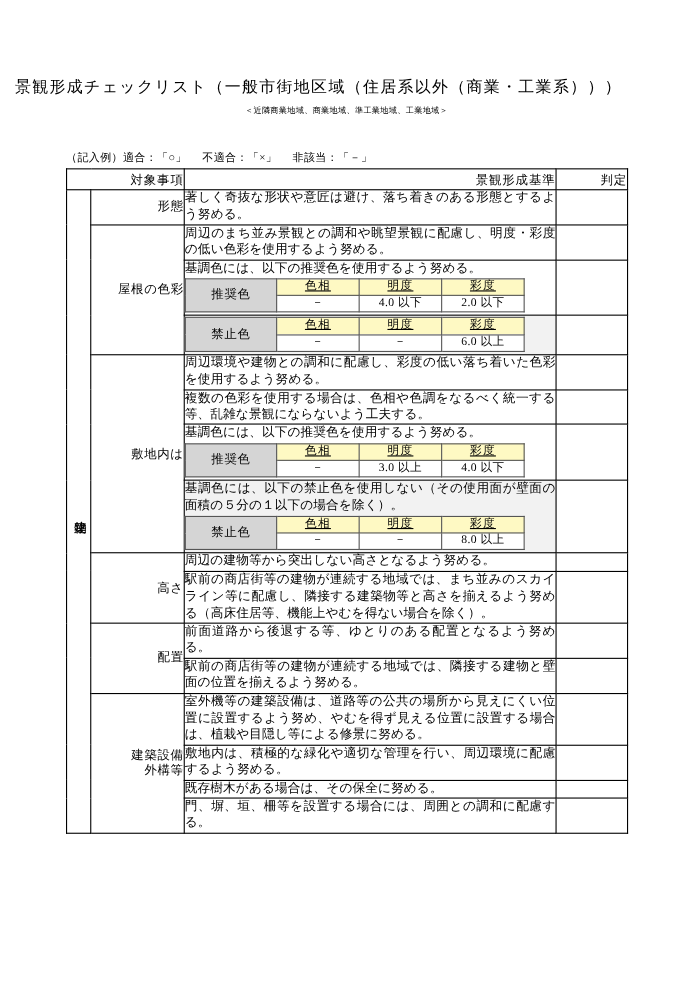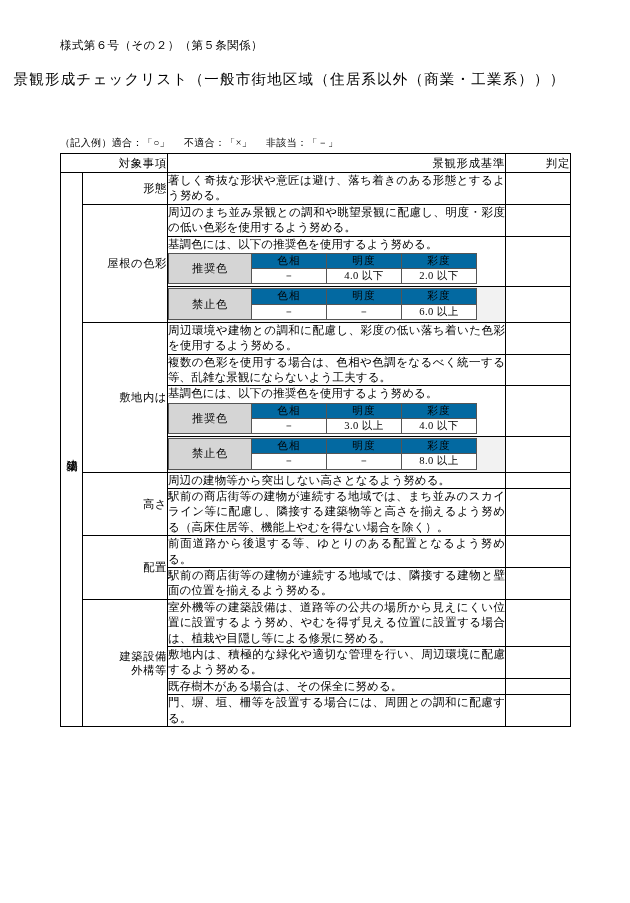--- a/index.html
+++ b/index.html
@@ -150,36 +150,37 @@
     letter-spacing: 0.4px;
     padding: 0;
   }
   table.color td.label {
     background: #d5d5d5;
     width: 82px;
     font-size: 11.2px;
     letter-spacing: 0.8px;
   }
   table.color td.chead {
-    background: #0369a1;
+    background: #fef9c3;
     width: 74px;
     letter-spacing: 1.2px;
+    text-decoration: underline;
   }
   table.color td.cval {
     background: #ffffff;
     width: 74px;
   }
 </style>
 </head>
 <body>
 
 <div class="page">
 
-  <div class="form-no">様式第６号（その２）（第５条関係）</div>
   <div class="doc-title">景観形成チェックリスト（一般市街地区域（住居系以外（商業・工業系）））</div>
+  <div class="doc-subtitle">＜近隣商業地域、商業地域、準工業地域、工業地域＞</div>
   <div class="instr-2">
     <span>（記入例）適合：「○」</span><span class="gap"></span><span>不適合：「×」</span><span class="gap"></span><span>非該当：「－」</span>
   </div>
 
   <table class="main">
     <colgroup>
       <col class="c-cat">
         <col class="c-sub">
         <col class="c-crit">
         <col class="c-judge">
@@ -281,20 +282,21 @@
                     <td class="cval">4.0 以下</td>
                   </tr>
                 </tbody>
               </table>
             </div>
           </td>
           <td class="judge-cell"></td>
         </tr>
         <tr>
           <td class="crit-cell shade">
+            <p>基調色には、以下の禁止色を使用しない（その使用面が壁面の面積の５分の１以下の場合を除く）。</p>
             <div class="color-wrap">
               <table class="color">
                 <tbody>
                   <tr>
                     <td class="label" rowspan="2">禁止色</td>
                     <td class="chead">色相</td>
                     <td class="chead">明度</td>
                     <td class="chead">彩度</td>
                   </tr>
                   <tr>

